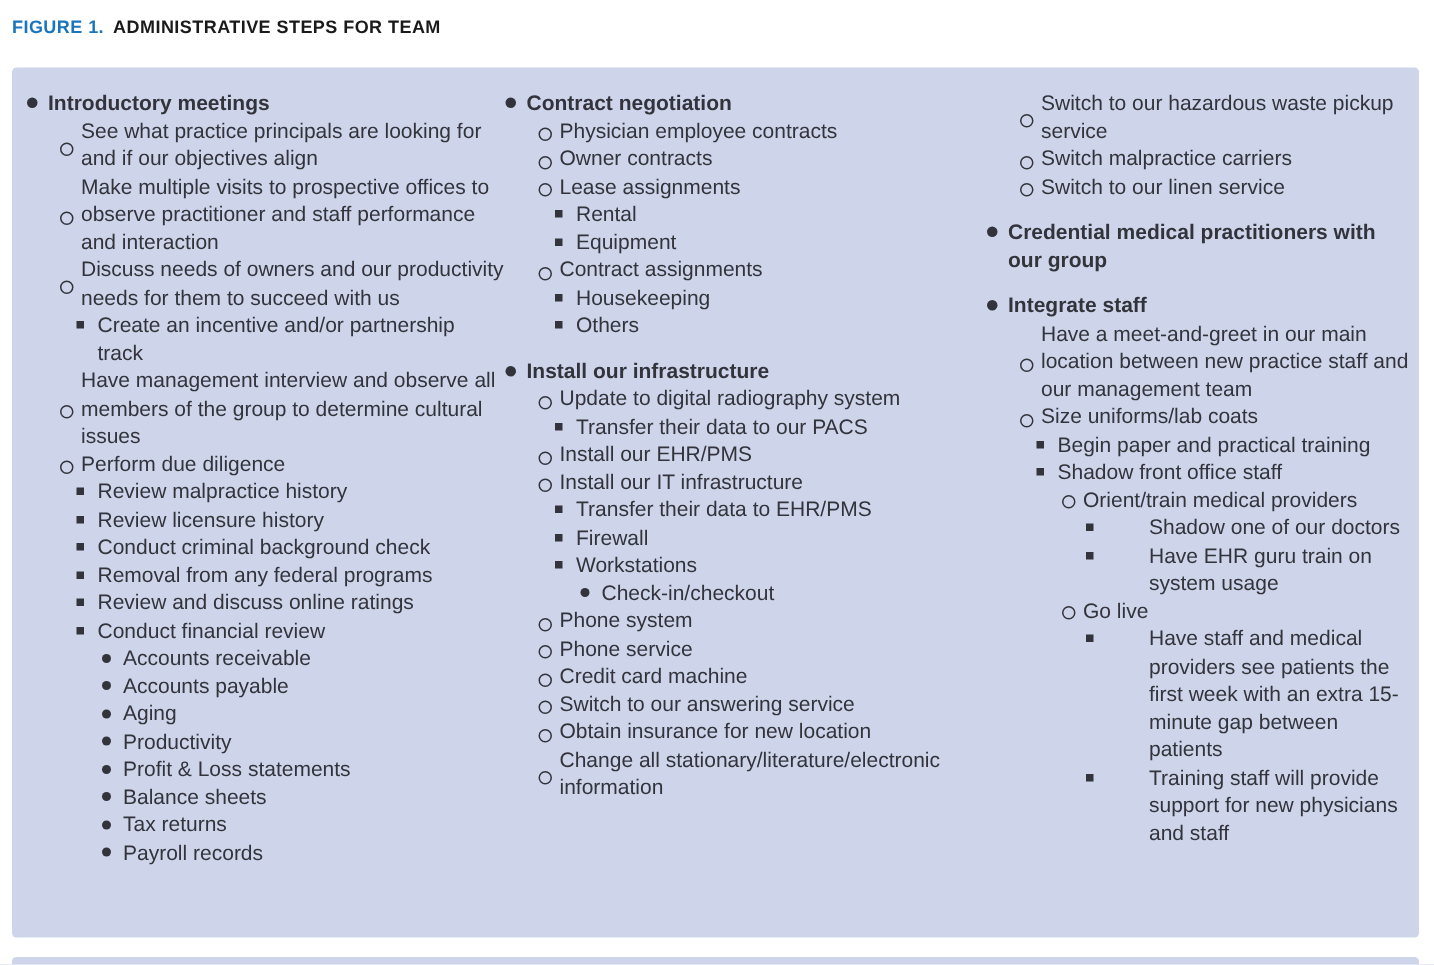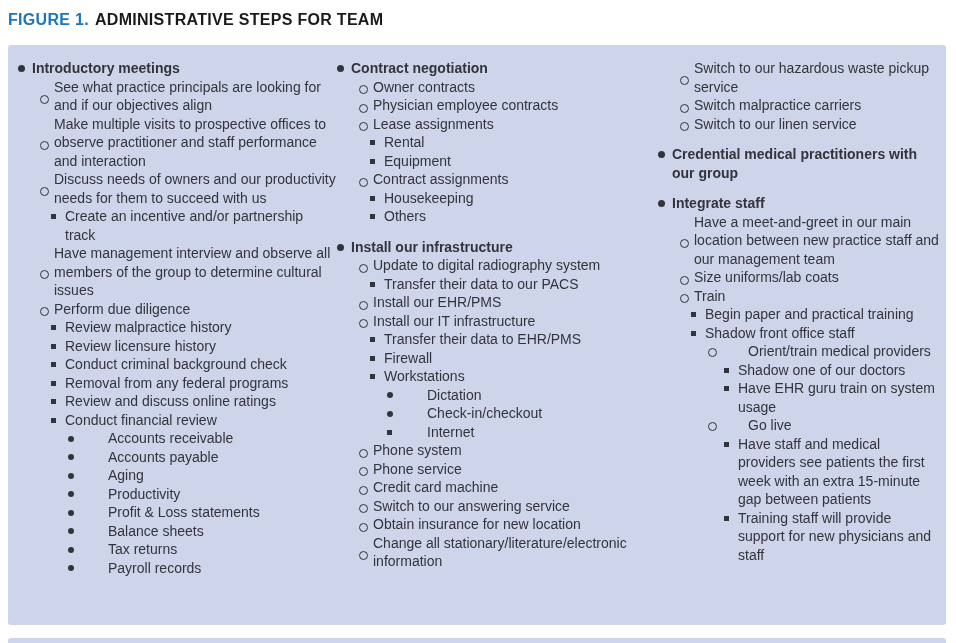--- a/index.html
+++ b/index.html
@@ -13,21 +13,21 @@
   body {
     width: 956px; height: 643px;
     background: #ffffff;
     font-family: "Liberation Sans", sans-serif;
     position: relative;
     overflow: hidden;
   }
   .fig-title {
     position: absolute;
     left: 8px; top: 11px;
-    font-size: 16px;
+    font-size: 12px;
     font-weight: bold;
     letter-spacing: 0.3px;
     color: var(--title-text);
     white-space: nowrap;
   }
   .fig-title .accent { color: var(--title-accent); margin-right: 6px; }
   .panel {
     position: absolute;
     left: 8px; top: 45px;
     width: 938px; height: 580px;
@@ -44,22 +44,22 @@
   .item {
     display: flex;
     font-size: 14px;
     line-height: 18.5px;
     color: var(--body-text);
   }
   .item.bold { font-weight: bold; }
   .item.lvl1 { margin-left: 0; }
   .item.lvl2 { margin-left: 22px; align-items: center; }
   .item.lvl3 { margin-left: 33px; }
-  .item.lvl4 { margin-left: 50px; gap: 26px; }
-  .item.lvl5 { margin-left: 66px; }
+  .item.lvl4 { margin-left: 50px; }
+  .item.lvl5 { margin-left: 66px; gap: 28px; }
   .item + .item.lvl1 { margin-top: 12px; }
   .marker { flex: 0 0 14px; }
   .marker.disc::before {
     content: ''; display: block;
     width: 6px; height: 6px; border-radius: 50%;
     background: currentColor; margin-top: 6.5px;
   }
   .lvl1 > .marker.disc::before { width: 7px; height: 7px; margin-top: 6px; }
   .marker.circle::before {
     content: ''; display: block;
@@ -174,28 +174,28 @@
         <span class="txt">Payroll records</span>
       </div>
     </div>
   <div class="col col-2">
       <div class="item lvl1 bold">
         <span class="marker disc"></span>
         <span class="txt">Contract negotiation</span>
       </div>
       <div class="item lvl2">
         <span class="marker circle"></span>
+        <span class="txt">Physician employee contracts</span>
+      </div>
+      <div class="item lvl2">
+        <span class="marker circle"></span>
         <span class="txt">Owner contracts</span>
       </div>
       <div class="item lvl2">
         <span class="marker circle"></span>
-        <span class="txt">Physician employee contracts</span>
-      </div>
-      <div class="item lvl2">
-        <span class="marker circle"></span>
         <span class="txt">Lease assignments</span>
       </div>
       <div class="item lvl3">
         <span class="marker square"></span>
         <span class="txt">Rental</span>
       </div>
       <div class="item lvl3">
         <span class="marker square"></span>
         <span class="txt">Equipment</span>
       </div>
@@ -238,29 +238,21 @@
       <div class="item lvl3">
         <span class="marker square"></span>
         <span class="txt">Firewall</span>
       </div>
       <div class="item lvl3">
         <span class="marker square"></span>
         <span class="txt">Workstations</span>
       </div>
       <div class="item lvl4">
         <span class="marker disc"></span>
-        <span class="txt">Dictation</span>
-      </div>
-      <div class="item lvl4">
-        <span class="marker disc"></span>
         <span class="txt">Check-in/checkout</span>
-      </div>
-      <div class="item lvl4">
-        <span class="marker square"></span>
-        <span class="txt">Internet</span>
       </div>
       <div class="item lvl2">
         <span class="marker circle"></span>
         <span class="txt">Phone system</span>
       </div>
       <div class="item lvl2">
         <span class="marker circle"></span>
         <span class="txt">Phone service</span>
       </div>
       <div class="item lvl2">
@@ -301,24 +293,20 @@
         <span class="marker disc"></span>
         <span class="txt">Integrate staff</span>
       </div>
       <div class="item lvl2">
         <span class="marker circle"></span>
         <span class="txt">Have a meet-and-greet in our main location between new practice staff and our management team</span>
       </div>
       <div class="item lvl2">
         <span class="marker circle"></span>
         <span class="txt">Size uniforms/lab coats</span>
-      </div>
-      <div class="item lvl2">
-        <span class="marker circle"></span>
-        <span class="txt">Train</span>
       </div>
       <div class="item lvl3">
         <span class="marker square"></span>
         <span class="txt">Begin paper and practical training</span>
       </div>
       <div class="item lvl3">
         <span class="marker square"></span>
         <span class="txt">Shadow front office staff</span>
       </div>
       <div class="item lvl4">

